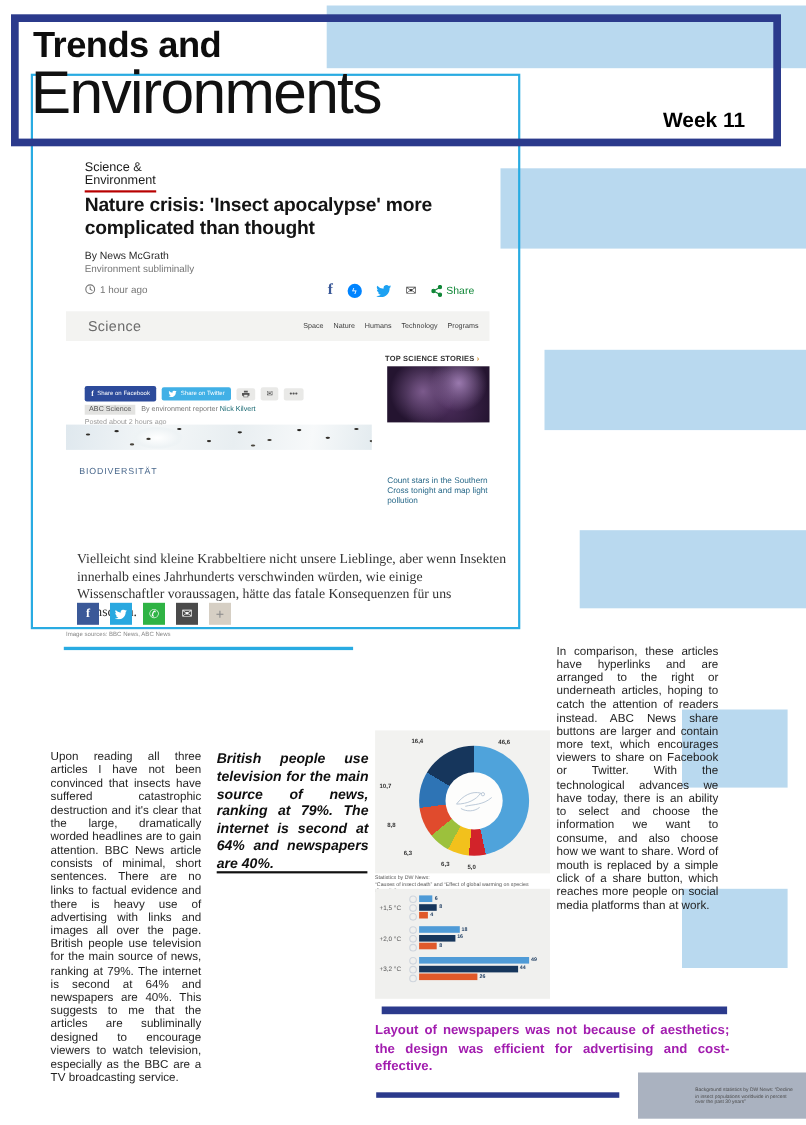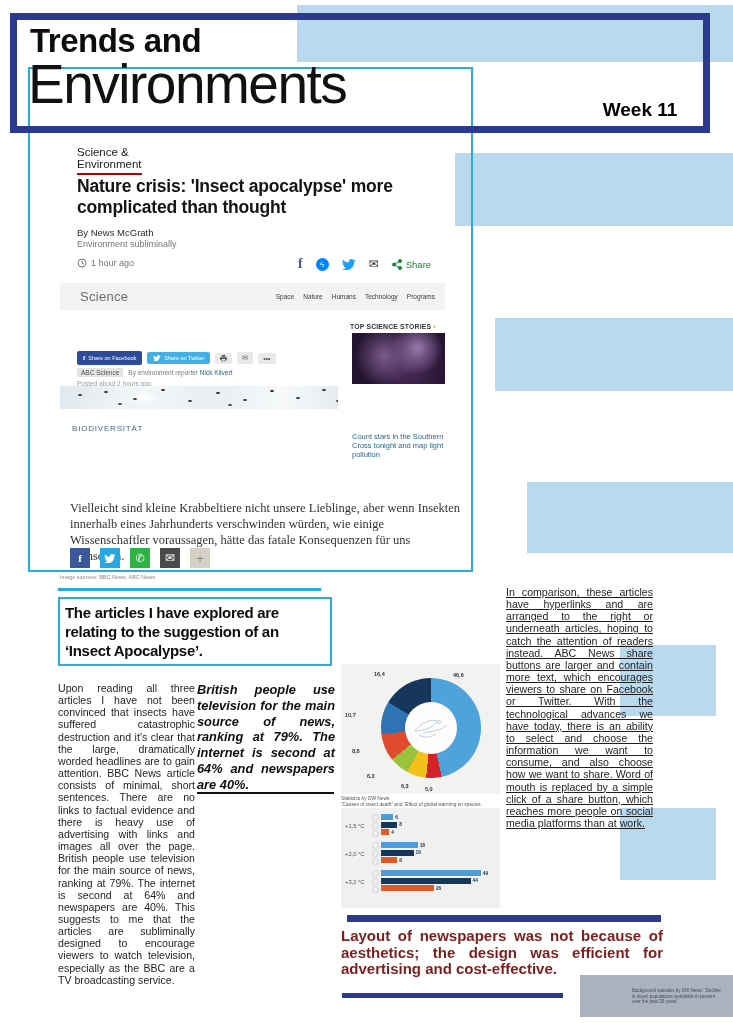--- a/index.html
+++ b/index.html
@@ -82,27 +82,27 @@
 
   .img-sources{left:60px;top:574px;font-size:5.5px;color:#888;z-index:5;}
 
   
   .cyan-line{left:58px;top:588px;width:263px;height:3px;background:#29abe2;z-index:5;}
   .intro-box{left:58px;top:597px;width:260px;border:2px solid #29abe2;padding:4px 5px;z-index:5;
              font-size:15px;font-weight:bold;line-height:19px;letter-spacing:-0.3px;color:#0d0d0d;}
 
   
   .bodycol{font-size:10.6px;line-height:12.15px;text-align:justify;color:#1f1f1f;z-index:5;}
-  .col1{left:58px;top:682px;width:137px;}
+  .col1{left:46px;top:682px;width:137px;}
   .pullquote{left:197px;top:682px;width:138px;font-size:12.8px;line-height:15.8px;font-weight:bold;
              font-style:italic;text-align:justify;color:#0f0f0f;z-index:5;}
   .divider{left:197px;top:792px;width:137px;height:2px;background:#111;z-index:5;}
   .col2b{left:197px;top:804px;width:138px;}
   .col3{left:341px;top:586px;width:159px;}
-  .col4{left:506px;top:586px;width:147px;text-decoration:underline;}
+  .col4{left:506px;top:586px;width:147px;}
 
   
   .donut-panel{left:341px;top:664px;width:159px;height:130px;background:#f2f2f0;z-index:5;}
   .donut-ring{position:absolute;left:40px;top:14px;width:100px;height:100px;border-radius:50%;}
   .donut-hole{position:absolute;left:24px;top:24px;width:52px;height:52px;border-radius:50%;background:#fdfdfc;
               display:flex;align-items:center;justify-content:center;}
   .dlabel{position:absolute;font-size:5.5px;font-weight:bold;color:#333;}
   .dl-466{left:112px;top:8px;} .dl-50{left:84px;top:122px;} .dl-63a{left:60px;top:119px;}
   .dl-63b{left:26px;top:109px;} .dl-88{left:11px;top:84px;} .dl-107{left:4px;top:48px;} .dl-164{left:33px;top:7px;}
 
@@ -114,22 +114,22 @@
   .bar-group{display:flex;align-items:center;margin-bottom:5px;}
   .bar-cat{width:25px;font-size:5.8px;color:#555;text-align:left;flex:none;}
   .bar-icons{width:11px;flex:none;display:flex;flex-direction:column;gap:1px;align-items:center;}
   .ghost-circle{width:7px;height:7px;border-radius:50%;border:1px solid #cfd5dd;box-sizing:border-box;}
   .bar-rows{width:112px;flex:none;}
   .bar-row{display:flex;align-items:center;height:6px;margin-bottom:1.5px;}
   .bar{height:6px;flex:none;}
   .bar-val{font-size:4.8px;font-weight:bold;color:#16365c;margin-left:2px;}
 
   
-  .conclusion{left:341px;top:928px;width:322px;font-size:15px;font-weight:bold;line-height:16.5px;
-              text-align:justify;color:#7f1d1d;z-index:5;}
+  .conclusion{left:341px;top:928px;width:322px;font-size:12px;font-weight:bold;line-height:16.5px;
+              text-align:justify;color:#a21caf;z-index:5;}
   .footnote-box{left:580px;top:975px;width:153px;height:42px;background:#aab2c0;z-index:5;}
   .footnote-text{position:absolute;left:52px;top:13px;width:92px;font-size:4.5px;line-height:5.5px;color:#4a4a4a;}
 
   svg{display:block;}
 </style>
 </head>
 <body>
 
 <div class="page">
 
@@ -241,21 +241,20 @@
         </svg>
     </span>
     <span class="dw-sq sq-wa">✆</span>
     <span class="dw-sq sq-em">✉</span>
     <span class="dw-sq sq-pl">+</span>
   </div>
 
   <div class="abs img-sources">Image sources: BBC News, ABC News</div>
 
   <div class="abs cyan-line"></div>
-  <div class="abs intro-box">The articles I have explored are relating to the suggestion of an ‘Insect Apocalypse’.</div>
 
   <div class="abs bodycol col1">Upon reading all three articles I have not been convinced that insects have suffered catastrophic destruction and it's clear that the large, dramatically worded headlines are to gain attention. BBC News article consists of minimal, short sentences. There are no links to factual evidence and there is heavy use of advertising with links and images all over the page. British people use television for the main source of news, ranking at 79%. The internet is second at 64% and newspapers are 40%. This suggests to me that the articles are subliminally designed to encourage viewers to watch television, especially as the BBC are a TV broadcasting service.</div>
   <div class="abs pullquote">British people use television for the main source of news, ranking at 79%. The internet is second at 64% and newspapers are 40%.</div>
   <div class="abs divider"></div>
   <div class="abs bodycol col4">In comparison, these articles have hyperlinks and are arranged to the right or underneath articles, hoping to catch the attention of readers instead. ABC News share buttons are larger and contain more text, which encourages viewers to share on Facebook or Twitter. With the technological advances we have today, there is an ability to select and choose the information we want to consume, and also choose how we want to share. Word of mouth is replaced by a simple click of a share button, which reaches more people on social media platforms than at work.</div>
 
   <div class="abs donut-panel">
     <div class="donut-ring" style="background: conic-gradient(rgb(79, 163, 219) 0%, rgb(79, 163, 219) 46.5534%, rgb(210, 35, 42) 46.5534%, rgb(210, 35, 42) 51.5485%, rgb(242, 193, 28) 51.5485%, rgb(242, 193, 28) 57.8422%, rgb(156, 193, 60) 57.8422%, rgb(156, 193, 60) 64.1359%, rgb(224, 75, 45) 64.1359%, rgb(224, 75, 45) 72.9271%, rgb(46, 116, 181) 72.9271%, rgb(46, 116, 181) 83.6164%, rgb(22, 54, 92) 83.6164%, rgb(22, 54, 92) 100%);">
       <div class="donut-hole">
         <svg width="44" height="30" viewBox="0 0 44 30">

